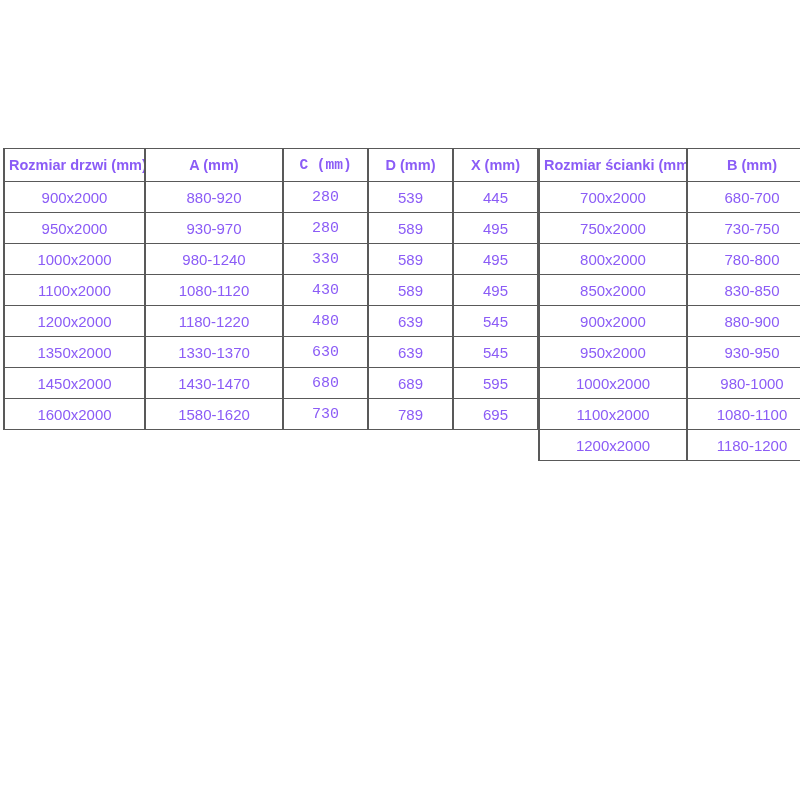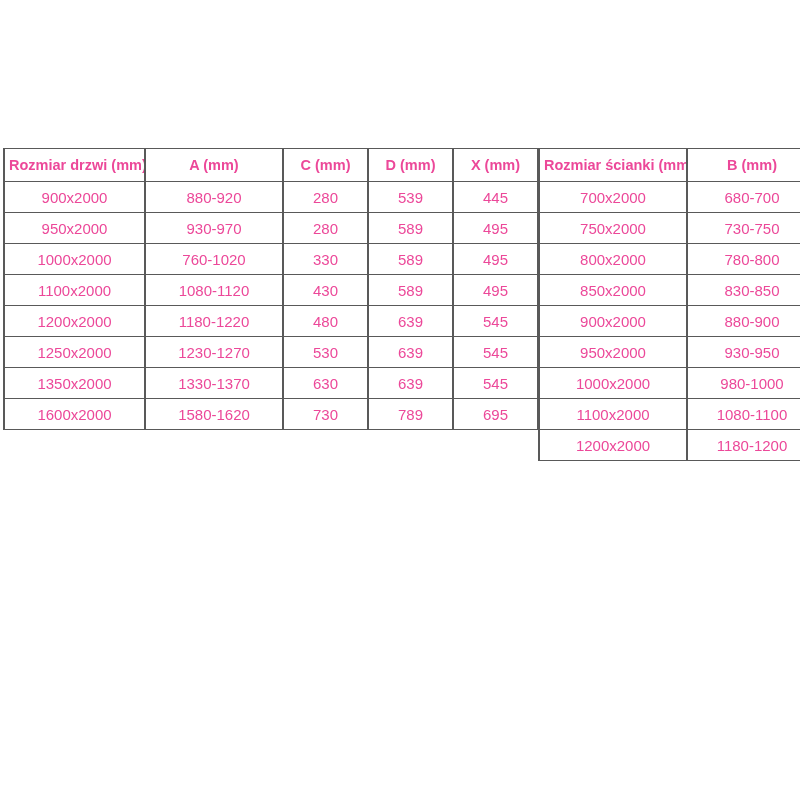--- a/index.html
+++ b/index.html
@@ -15,21 +15,21 @@
     font-family: "Liberation Sans", sans-serif;
     color: #1a1a1a;
     overflow: hidden;
   }
   table.size-table {
     border-collapse: collapse;
     table-layout: fixed;
     position: absolute;
     top: 148px;
     font-size: 15px;
-    color: #ec4899;
+    color: #8b5cf6;
   }
   table.size-table th,
   table.size-table td {
     border: 1px solid #595959;
     border-left-width: 2px;
     border-right-width: 2px;
     text-align: center;
     vertical-align: middle;
     padding: 0 4px;
     overflow: hidden;
@@ -43,21 +43,21 @@
   table.size-table td {
     height: 30px;
     font-weight: normal;
   }
   table.doors {
     left: 3px;
     width: 484px;
   }
   .doors th:nth-child(1), .doors td:nth-child(1) { width: 131px; }
   .doors th:nth-child(2), .doors td:nth-child(2) { width: 128px; }
-  .doors th:nth-child(3), .doors td:nth-child(3) { width: 75px; }
+  .doors th:nth-child(3), .doors td:nth-child(3) { width: 75px; font-family: Liberation Mono, monospace; }
   .doors th:nth-child(4), .doors td:nth-child(4) { width: 75px; }
   .doors th:nth-child(5), .doors td:nth-child(5) { width: 75px; }
   table.walls {
     left: 538px;
     width: 258px;
   }
   .walls th:nth-child(1), .walls td:nth-child(1) { width: 138px; }
   .walls th:nth-child(2), .walls td:nth-child(2) { width: 120px; }
 </style>
 </head>
@@ -85,52 +85,52 @@
         </tr>
         <tr>
           <td>950x2000</td>
           <td>930-970</td>
           <td>280</td>
           <td>589</td>
           <td>495</td>
         </tr>
         <tr>
           <td>1000x2000</td>
-          <td>760-1020</td>
+          <td>980-1240</td>
           <td>330</td>
           <td>589</td>
           <td>495</td>
         </tr>
         <tr>
           <td>1100x2000</td>
           <td>1080-1120</td>
           <td>430</td>
           <td>589</td>
           <td>495</td>
         </tr>
         <tr>
           <td>1200x2000</td>
           <td>1180-1220</td>
           <td>480</td>
           <td>639</td>
           <td>545</td>
         </tr>
         <tr>
-          <td>1250x2000</td>
-          <td>1230-1270</td>
-          <td>530</td>
-          <td>639</td>
-          <td>545</td>
-        </tr>
-        <tr>
           <td>1350x2000</td>
           <td>1330-1370</td>
           <td>630</td>
           <td>639</td>
           <td>545</td>
+        </tr>
+        <tr>
+          <td>1450x2000</td>
+          <td>1430-1470</td>
+          <td>680</td>
+          <td>689</td>
+          <td>595</td>
         </tr>
         <tr>
           <td>1600x2000</td>
           <td>1580-1620</td>
           <td>730</td>
           <td>789</td>
           <td>695</td>
         </tr>
       </tbody>
   </table>

